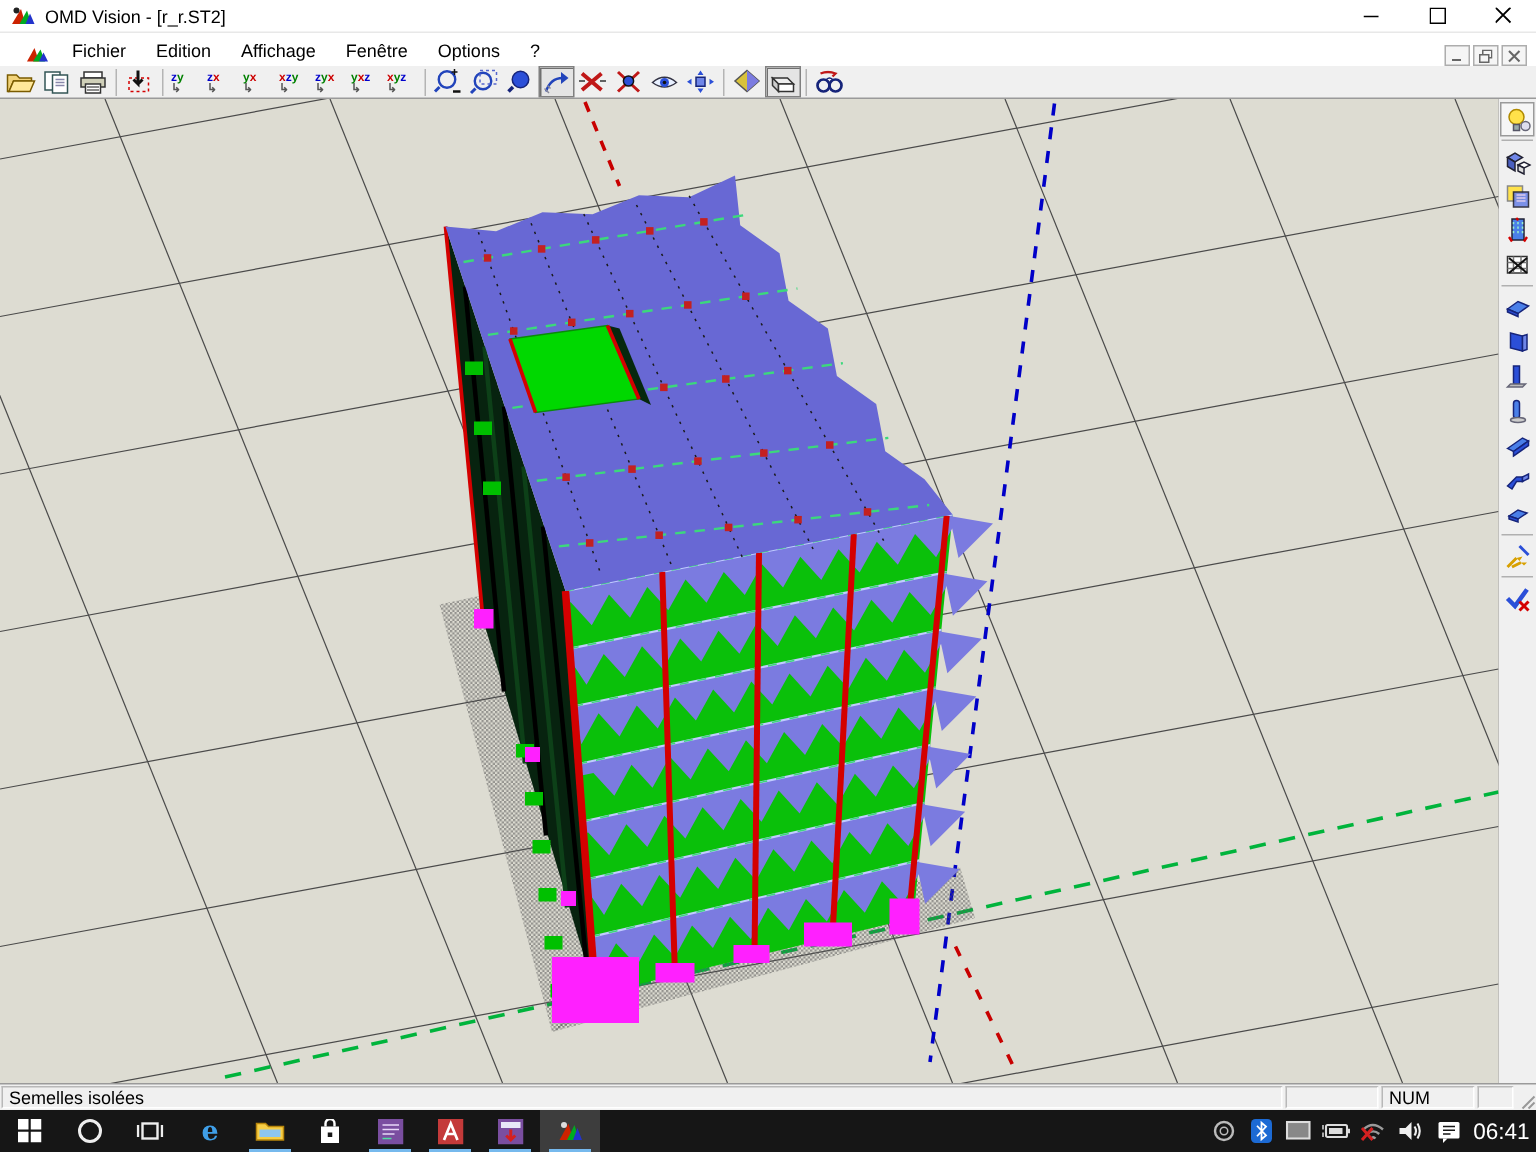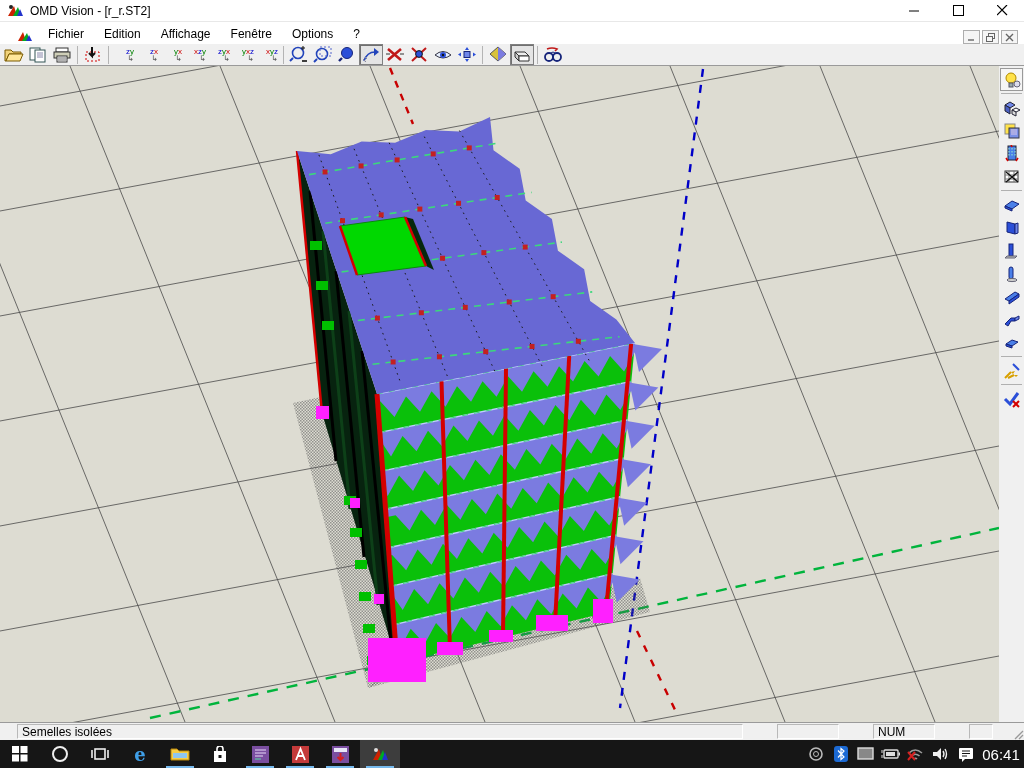--- a/index.html
+++ b/index.html
@@ -23,37 +23,37 @@
   .mdi-btn { width:17px; height:14px; border:1px solid #adadad; background:#f5f5f5; color:#555;
              display:flex; align-items:center; justify-content:center; margin-right:2px; }
   .mdi-btn svg { display:block; }
 
   
   .toolbar { height:22px; background:#f0f0f0; display:flex; align-items:center; padding-left:2px;
              border-bottom:1px solid #9a9a9a; }
   .tbtn { width:24px; height:21px; display:flex; align-items:center; justify-content:center; }
   .tbtn.pressed { border:1px solid #808080; background:#e4e4e4; box-shadow:inset 1px 1px 0 #707070; }
   .tsep { width:1px; height:18px; background:#b4b4b4; margin:0 3px; }
-  .axisbox { font-size:8px; font-weight:normal; line-height:7px; width:20px; text-align:right; }
+  .axisbox { font-size:8px; font-weight:bold; line-height:7px; width:20px; text-align:left; }
   .ax-z { color:#0000cc; } .ax-y { color:#008000; } .ax-x { color:#cc0000; }
 
   
   .main { flex:1; display:flex; }
   .viewport { width:999px; height:656px; position:relative; background:var(--vp-bg,#dddcd2); border-right:1px solid #888; }
   .viewport svg { display:block; }
 
   
   .sidebar { width:25px; background:#f0f0f0; display:flex; flex-direction:column; align-items:center; padding-top:2px; }
   .sbtn { width:23px; height:23px; display:flex; align-items:center; justify-content:center; }
   .sbtn.first { border:1px solid #9a9a9a; background:#f6f6f6; }
   .ssep { width:21px; height:1px; background:#b0b0b0; margin:2px 0; }
 
   
   .statusbar { height:18px; background:#f0f0f0; border-top:1px solid #9a9a9a; display:flex; align-items:stretch; font-size:12px; }
-  .spane { border:1px solid #b8b8b8; border-right-color:#fff; border-bottom-color:#fff; margin:1px 17px;
+  .spane { border:1px solid #b8b8b8; border-right-color:#fff; border-bottom-color:#fff; margin:1px 1px;
            display:flex; align-items:center; padding:0 4px; color:#000; }
   .spane.msg { flex:1; }
   .spane.small { width:62px; }
   .spane.tiny { width:24px; }
   .grip { width:14px; display:flex; align-items:flex-end; justify-content:flex-end; }
 
   
   .taskbar { height:28px; background:#161616; display:flex; align-items:stretch; }
   .task-ico { width:40px; display:flex; align-items:center; justify-content:center; position:relative; }
   .task-ico.running::after { content:""; position:absolute; left:6px; right:6px; bottom:0; height:2px; background:#76b9ed; }

